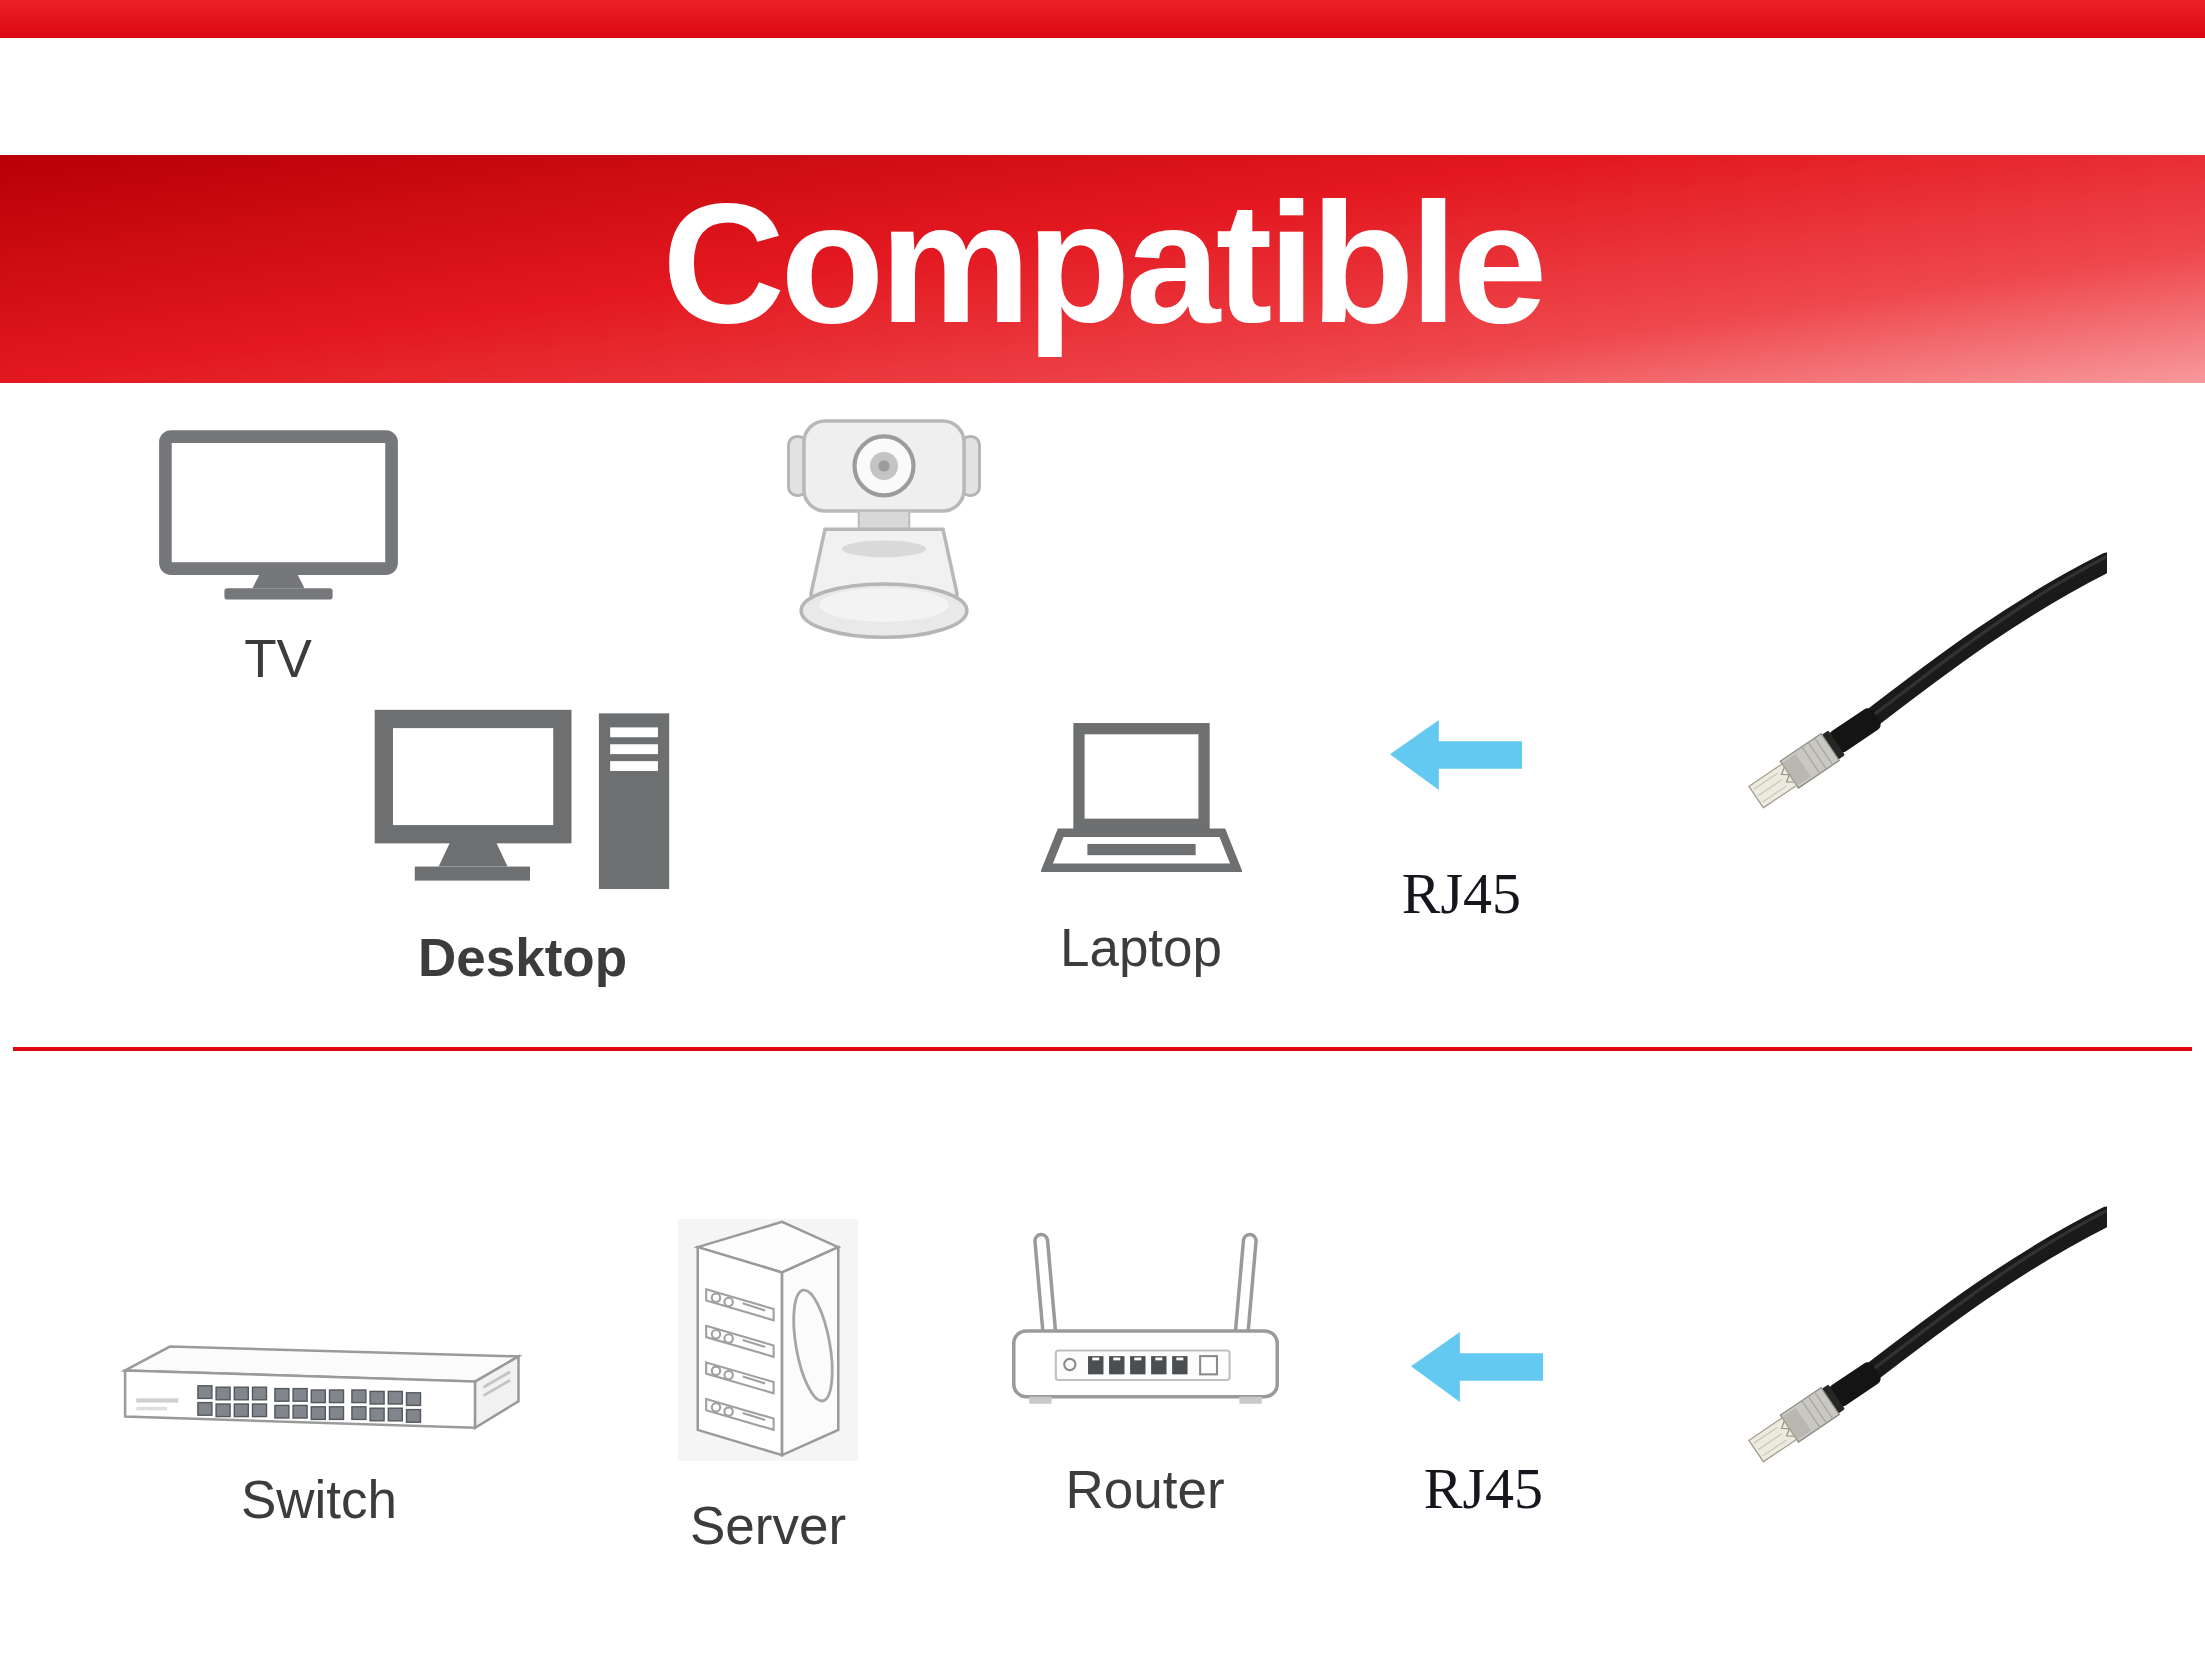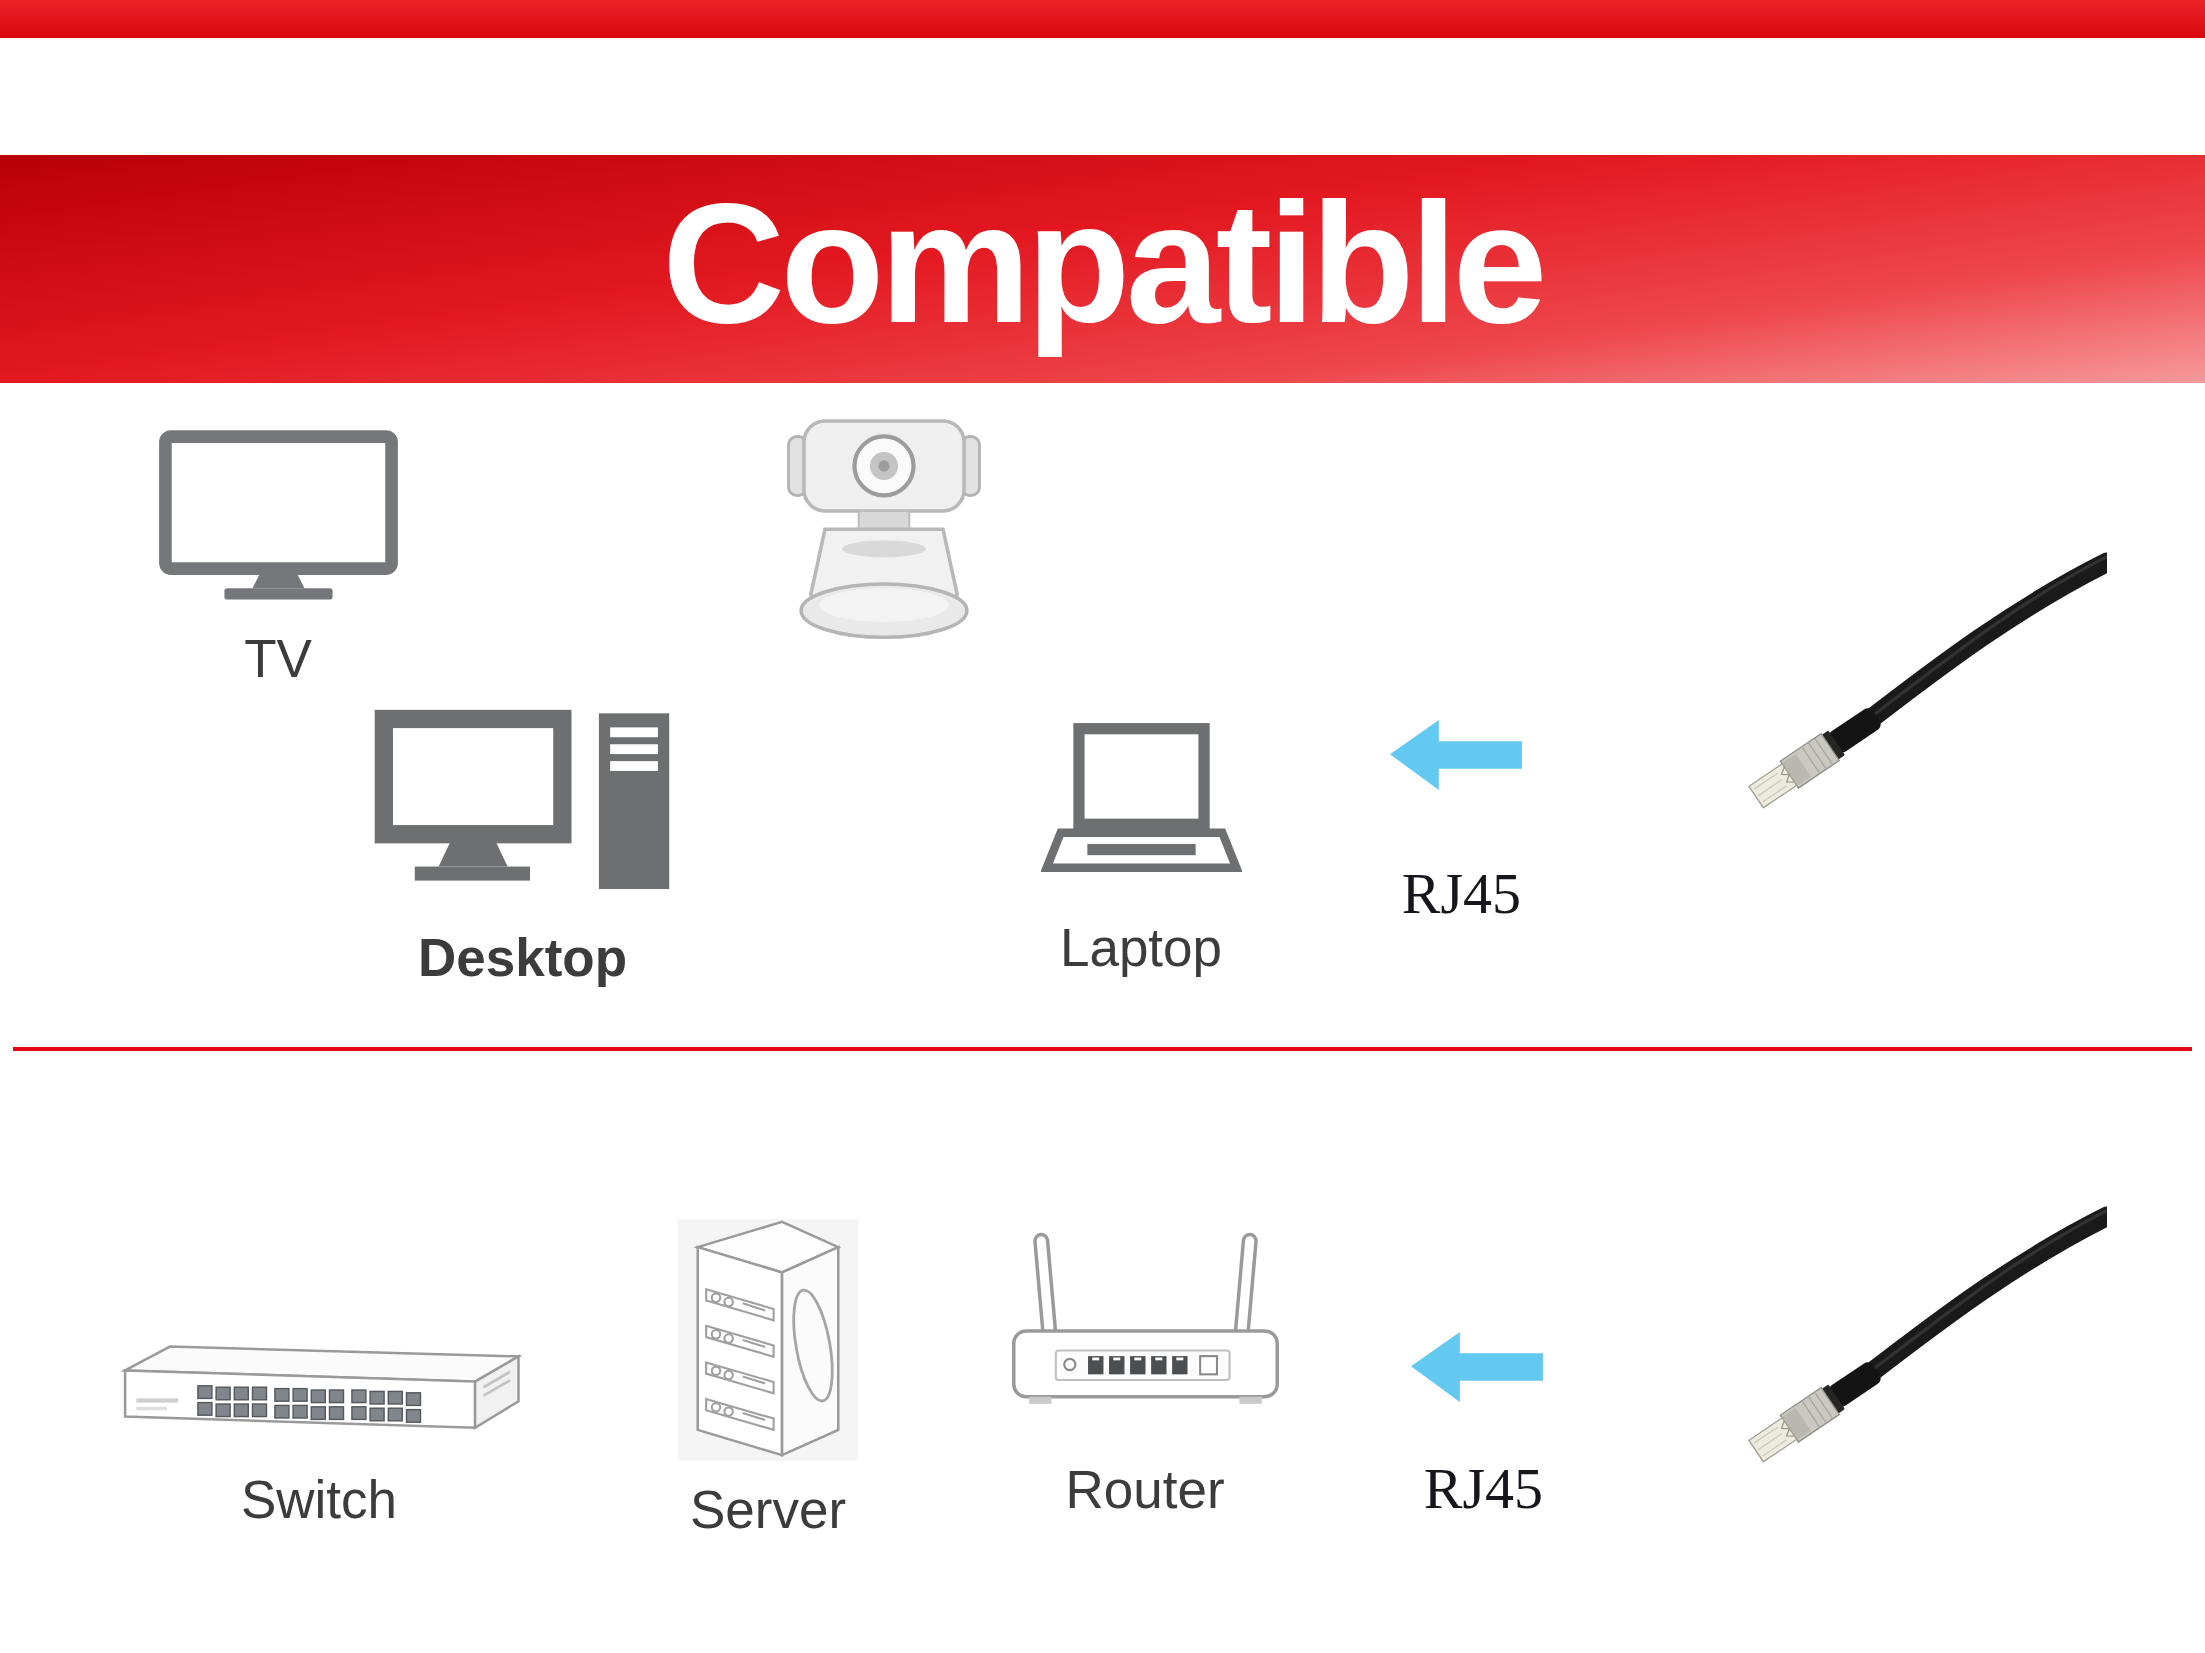--- a/index.html
+++ b/index.html
@@ -48,21 +48,21 @@
   .dev-tv .device-label      { margin-top: 24px; }
   .dev-ipcam   { left: 767px; top: 414px;  width: 233px; }
   .dev-ipcam .device-label   { margin-top: 17px; }
   .dev-desktop { left: 372px;  top: 709px; width: 301px; }
   .dev-desktop .device-label { margin-top: 28px; font-weight: bold; }
   .dev-laptop  { left: 1039px; top: 723px; width: 204px; }
   .dev-laptop .device-label  { margin-top: 21px; text-align: right; }
   .dev-switch  { left: 115px;  top: 1306px; width: 408px; }
   .dev-switch .device-label  { margin-top: 30px; }
   .dev-server  { left: 674px; top: 1205px; width: 188px; }
-  .dev-server .device-label  { margin-top: 7px; }
+  .dev-server .device-label  { margin-top: 23px; }
   .dev-router  { left: 1008px; top: 1230px; width: 274px; }
   .dev-router .device-label  { margin-top: 23px; }
 
   
   .arrow-top    { left: 1390px; top: 720px; }
   .arrow-bottom { left: 1411px; top: 1332px; }
 
   
   .rj45 {
     width: 155px;

